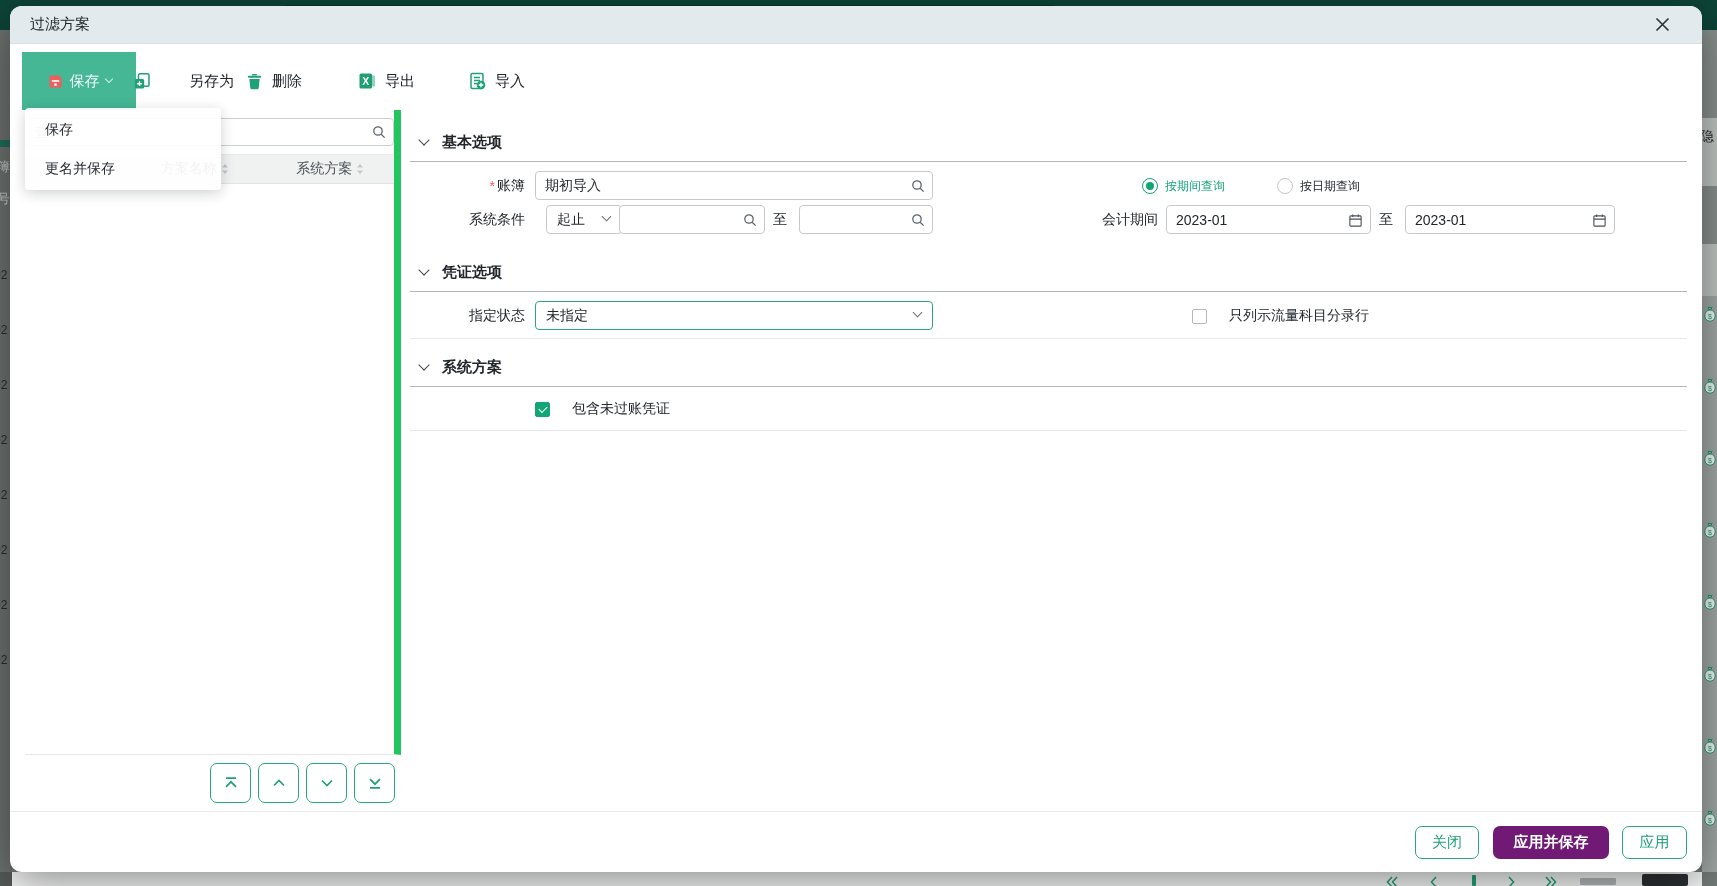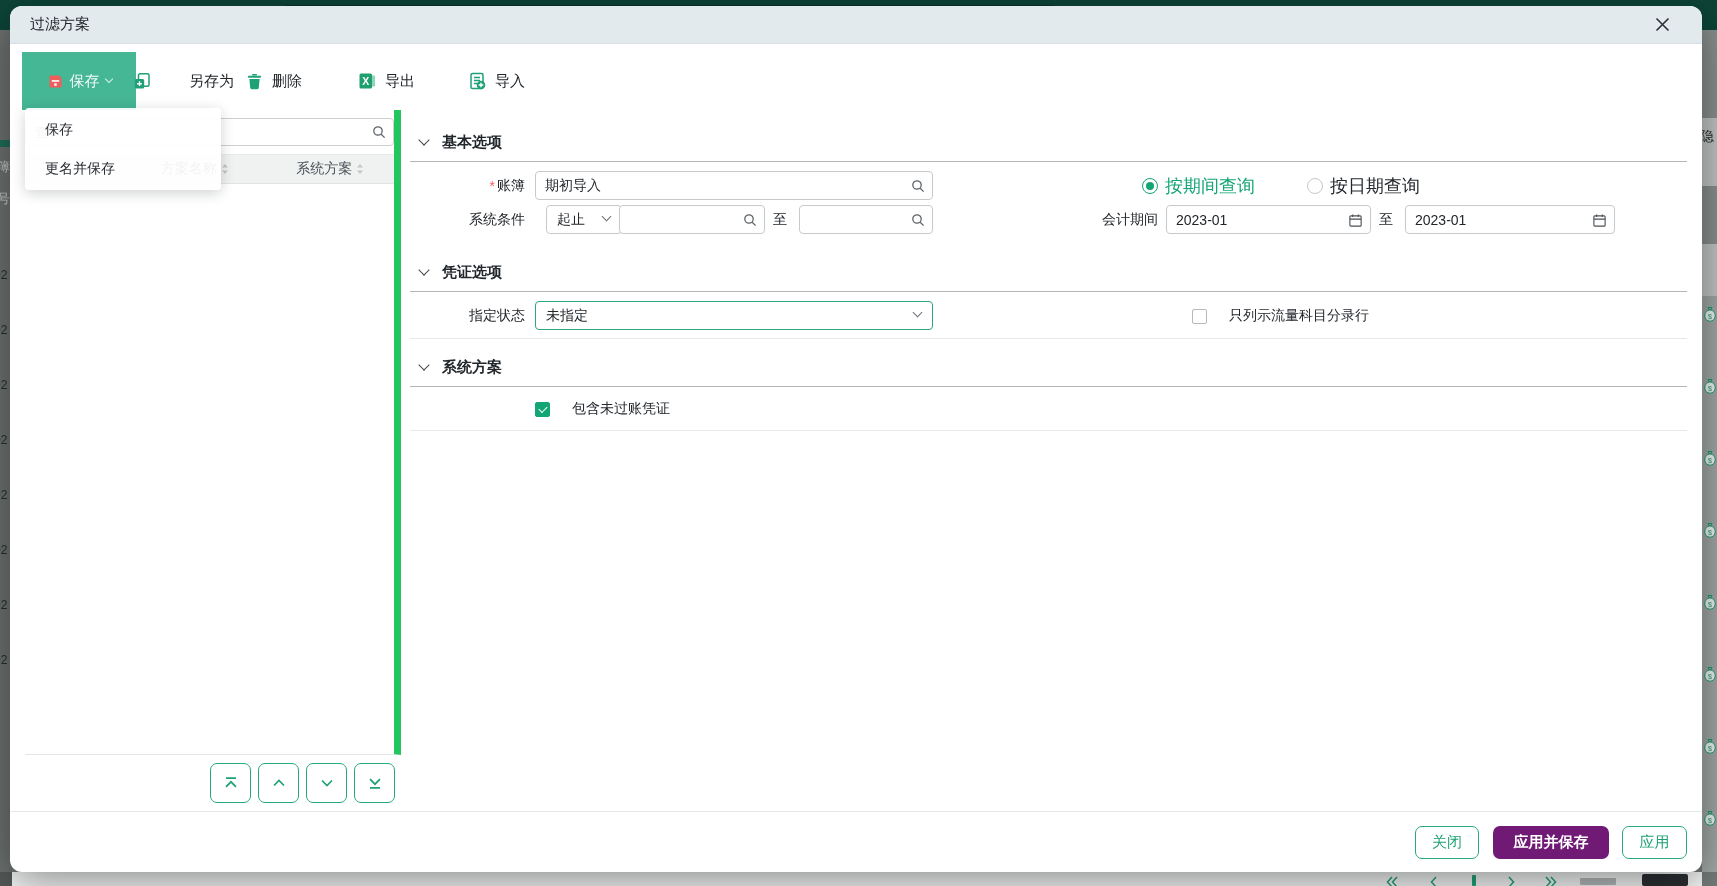--- a/index.html
+++ b/index.html
@@ -101,21 +101,21 @@
   .ctrl .chev-r { position:absolute; right:11px; top:11px; }
   .ctrl.focus { border-color:#2aa87c; }
   .ctrl .sel-text { font-size:14px; color:#22272c; padding-left:10px; }
   .sep { position:absolute; top:0; height:32px; display:flex; align-items:center; font-size:14px; color:#22272c; }
   .radio-group { position:absolute; top:0; height:32px; display:flex; align-items:center; }
   .radio { width:16px; height:16px; border-radius:50%; border:1px solid #c3c8cc; background:#fff;
            position:relative; flex:none; cursor:pointer; }
   .radio.on { border-color:#14a577; }
   .radio.on::after { content:""; position:absolute; left:3px; top:3px; width:8px; height:8px;
                      border-radius:50%; background:#14a577; }
-  .rlabel { font-size:18px; color:#23282e; margin-left:7px; }
+  .rlabel { font-size:12px; color:#23282e; margin-left:7px; }
   .rlabel.on { color:#14a577; }
   .cb-group { position:absolute; top:0; height:32px; display:flex; align-items:center; gap:22px; }
   .cb { width:15px; height:15px; border:1px solid #b4b9be; border-radius:2px; background:#fff;
         position:relative; flex:none; cursor:pointer; }
   .cb.on { background:#14a577; border-color:#14a577; }
   .cb.on::after { content:""; position:absolute; left:3px; top:3px; width:7px; height:4px;
                   border-left:1.8px solid #fff; border-bottom:1.8px solid #fff; transform:rotate(-45deg); }
   .cb-label { font-size:14px; color:#23282e; }
 
   

